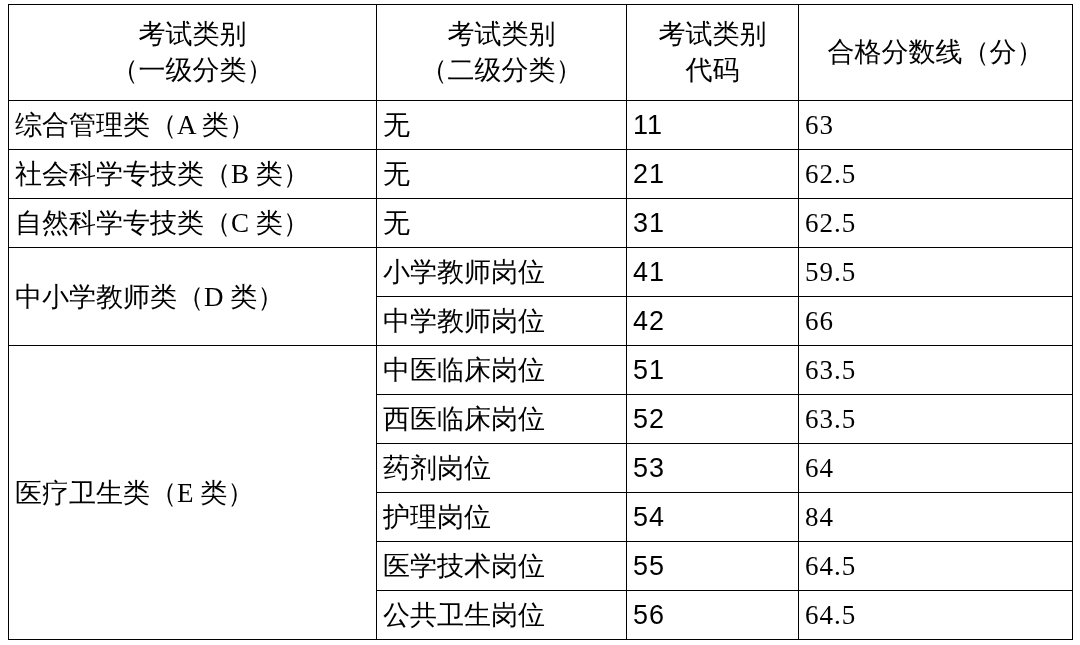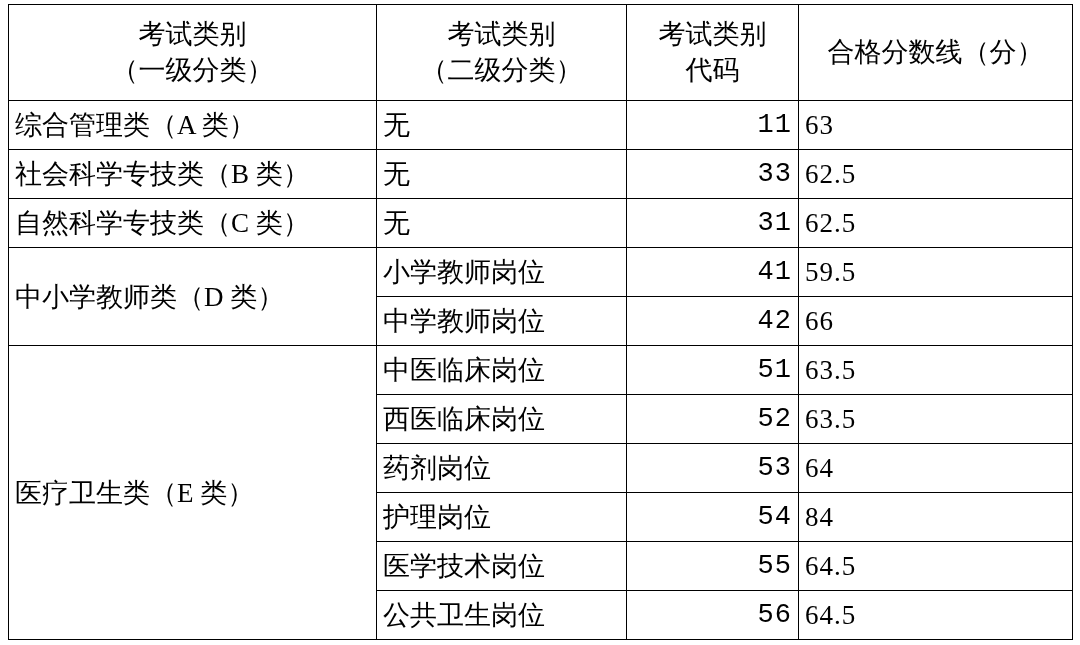--- a/index.html
+++ b/index.html
@@ -58,22 +58,22 @@
     padding-left: 10px;
     white-space: nowrap;
     margin-top: 28px;
   }
   td.cat2 {
     text-align: left;
     padding-left: 10px;
     white-space: nowrap;
   }
   td.code {
-    text-align: right;
-    font-family: Liberation Mono, monospace;
+    text-align: left;
+    font-family: Liberation Sans, sans-serif;
     letter-spacing: 1px;
   }
   td.score {
     letter-spacing: 1px;
   }
   td.vmerge {
     text-align: left;
     padding-left: 10px;
     white-space: nowrap;
   }
@@ -111,21 +111,21 @@
     <tbody>
       <tr>
         <td class="cat1" rowspan="1">综合管理类（A 类）</td>
         <td class="cat2">无</td>
         <td class="code">11</td>
         <td class="score">63</td>
       </tr>
       <tr>
         <td class="cat1" rowspan="1">社会科学专技类（B 类）</td>
         <td class="cat2">无</td>
-        <td class="code">33</td>
+        <td class="code">21</td>
         <td class="score">62.5</td>
       </tr>
       <tr>
         <td class="cat1" rowspan="1">自然科学专技类（C 类）</td>
         <td class="cat2">无</td>
         <td class="code">31</td>
         <td class="score">62.5</td>
       </tr>
       <tr>
         <td class="vmerge" rowspan="2">中小学教师类（D 类）</td>

